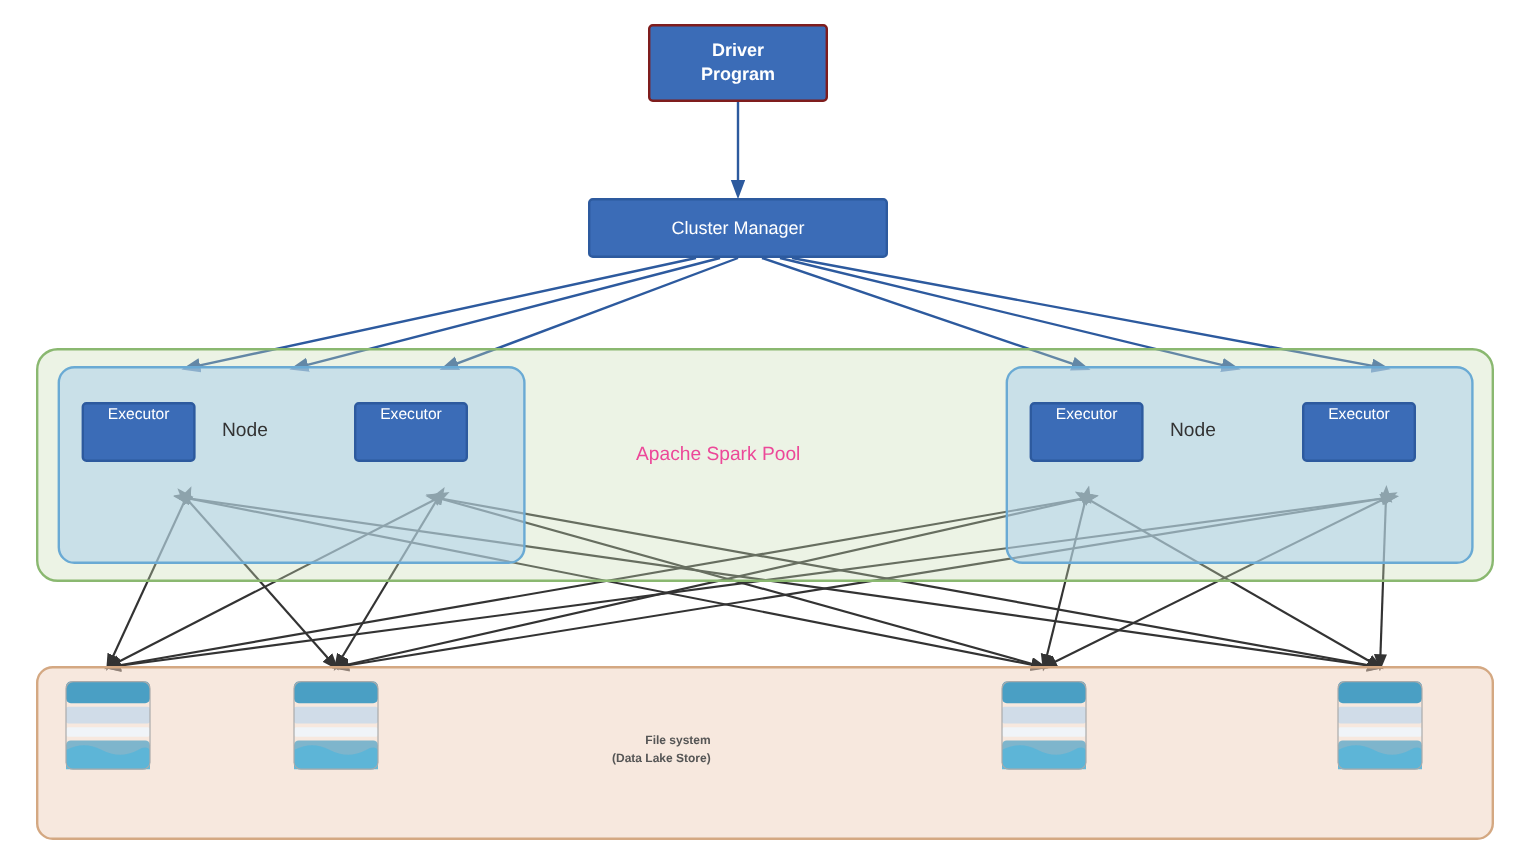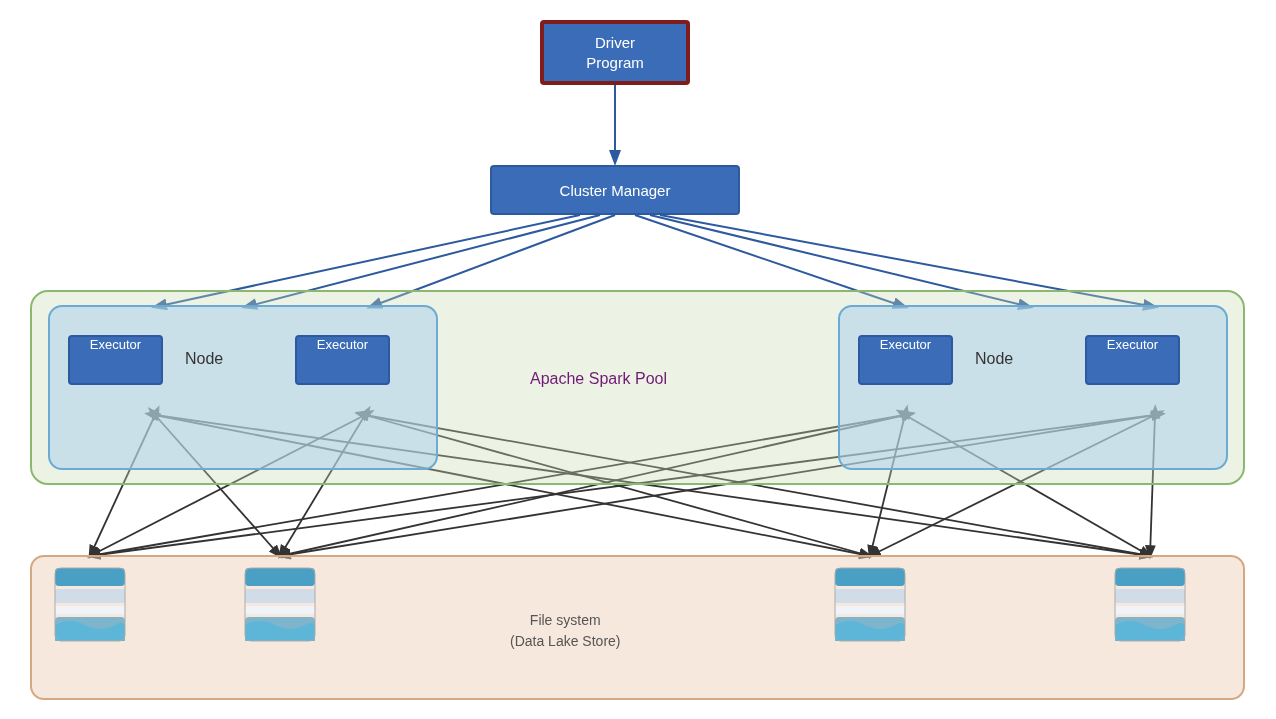--- a/index.html
+++ b/index.html
@@ -20,28 +20,28 @@
     }
 
     
     .driver-box {
       position: absolute;
       left: 540px;
       top: 20px;
       width: 150px;
       height: 65px;
       background: #3b6cb7;
-      border: 4px solid #7f1d1d;
+      border: 2px solid #7f1d1d;
       border-radius: 4px;
       display: flex;
       align-items: center;
       justify-content: center;
       color: white;
       font-size: 15px;
-      font-weight: 400;
+      font-weight: 700;
       text-align: center;
       line-height: 1.3;
     }
 
     
     .cluster-box {
       position: absolute;
       left: 490px;
       top: 165px;
       width: 250px;
@@ -68,21 +68,21 @@
       border: 2px solid #8ab870;
       border-radius: 18px;
     }
 
     
     .spark-pool-label {
       position: absolute;
       left: 530px;
       top: 370px;
       font-size: 16px;
-      color: #701a75;
+      color: #ec4899;
       font-weight: 400;
     }
 
     
     .node-group-left {
       position: absolute;
       left: 48px;
       top: 305px;
       width: 390px;
       height: 165px;
@@ -135,24 +135,25 @@
       height: 145px;
       background: rgba(240, 210, 190, 0.5);
       border: 2px solid #d4a882;
       border-radius: 14px;
     }
 
     .filesystem-label {
       position: absolute;
       left: 510px;
       top: 610px;
-      font-size: 14px;
+      font-size: 10px;
       color: #555;
-      text-align: center;
+      text-align: right;
       line-height: 1.5;
+      font-weight: bold;
     }
 
     
     .data-icon {
       position: absolute;
       width: 80px;
       height: 85px;
     }
 
     

